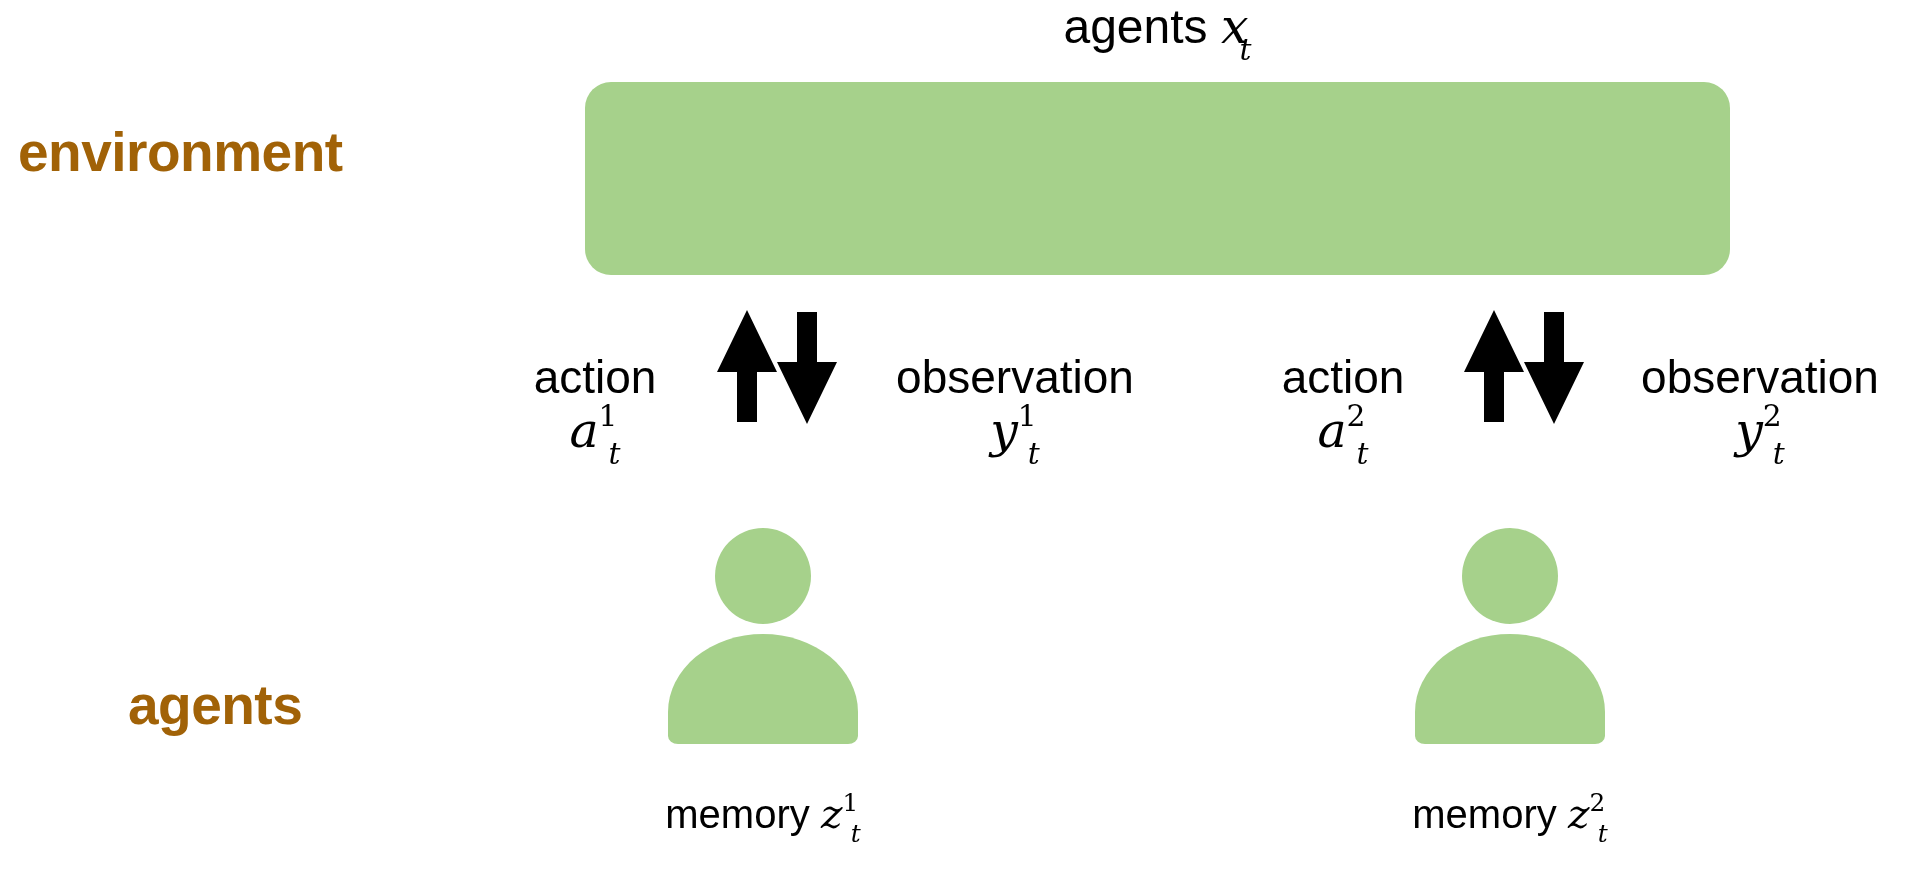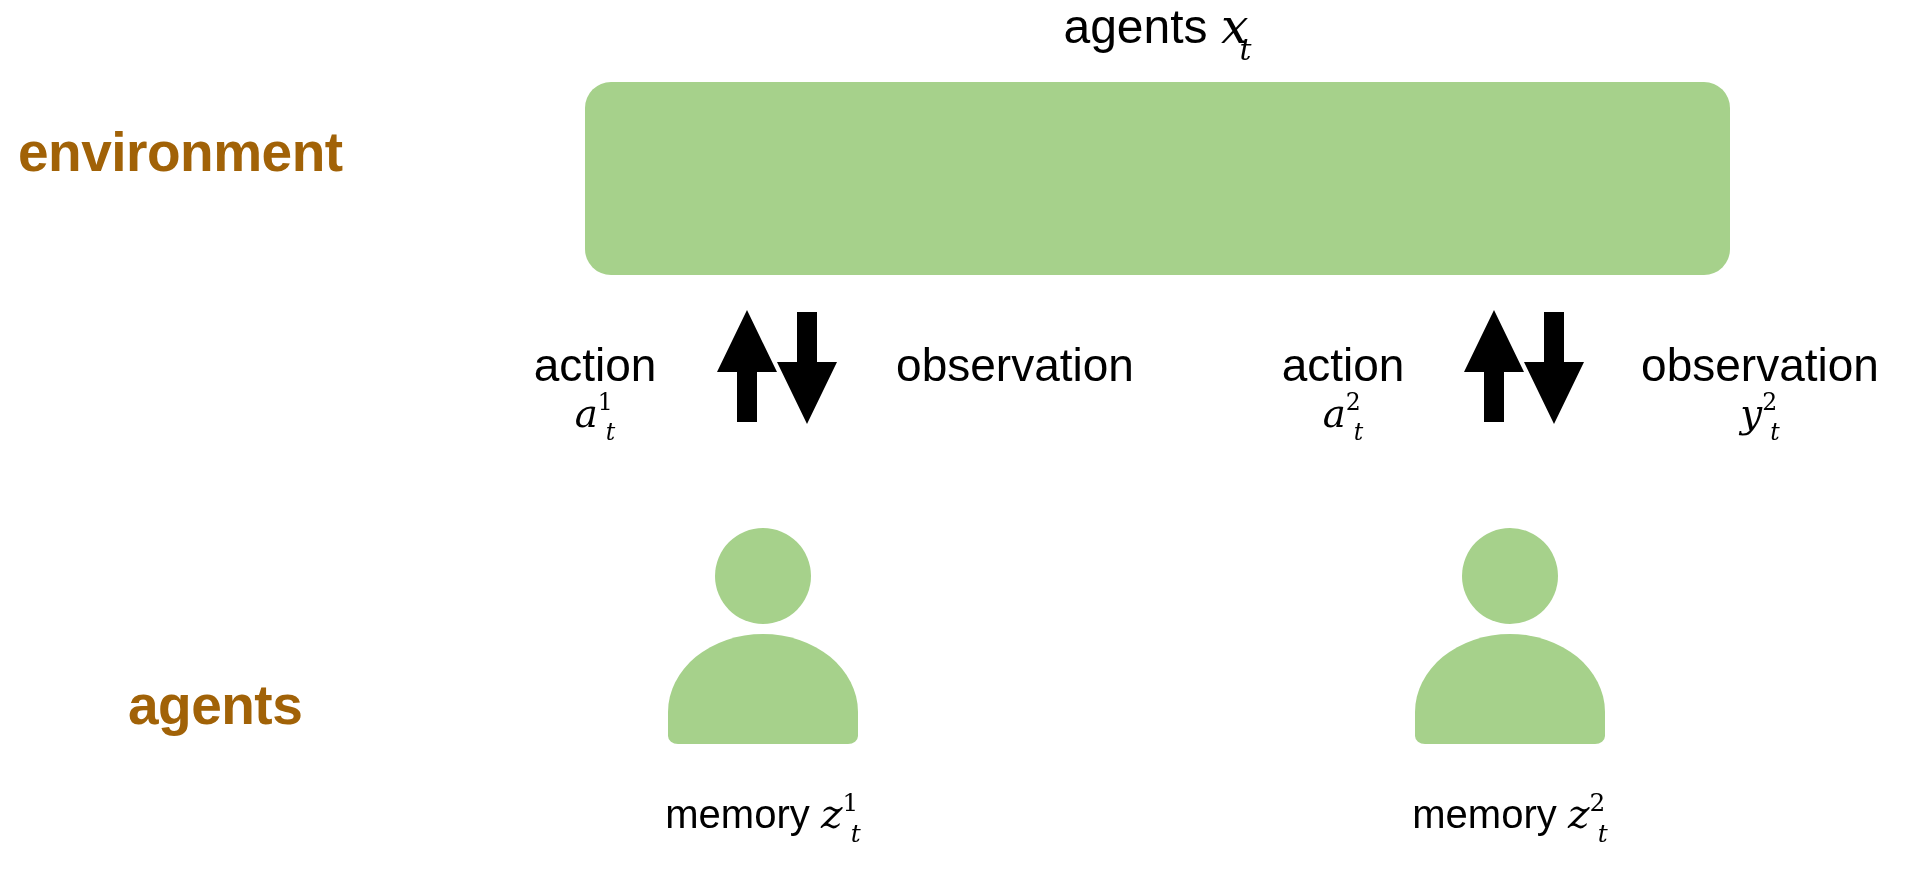--- a/index.html
+++ b/index.html
@@ -69,22 +69,22 @@
   .arrow svg { display: block; }
 
   
   .flow-label {
     position: absolute;
     font-size: 46px;
     white-space: nowrap;
     text-align: center;
     line-height: 1.12;
   }
-  .flow-label .word { display: block; }
-  .flow-label .sym  { display: block; font-size: 38px; }
+  .flow-label .word { display: block; margin-top: 12px; }
+  .flow-label .sym  { display: block; font-size: 48px; }
 
   
   .agent { position: absolute; }
   .agent .head {
     position: absolute;
     left: 47px;
     top: 0;
     width: 96px;
     height: 96px;
     border-radius: 50%;
@@ -129,20 +129,21 @@
     </svg>
   </div>
 
   <div class="flow-label" style="left:500px; top:340px; width:190px;">
     <span class="word">action</span>
     <span class="sym"><span class="mi">a</span><span class="sup">1</span><span class="sub">t</span></span>
   </div>
 
   <div class="flow-label" style="left:855px; top:340px; width:320px;">
     <span class="word">observation</span>
+    <span class="sym"><span class="mi">y</span><span class="sup">1</span><span class="sub">t</span></span>
   </div>
 
   <div class="arrow" style="left:1462px; top:310px;">
     <svg width="64" height="112" viewBox="0 0 64 112" aria-hidden="true">
       <polygon points="32,0 62,62 42,62 42,112 22,112 22,62 2,62" fill="#000000"></polygon>
     </svg>
   </div>
 
   <div class="arrow" style="left:1522px; top:312px;">
     <svg width="64" height="112" viewBox="0 0 64 112" aria-hidden="true">

